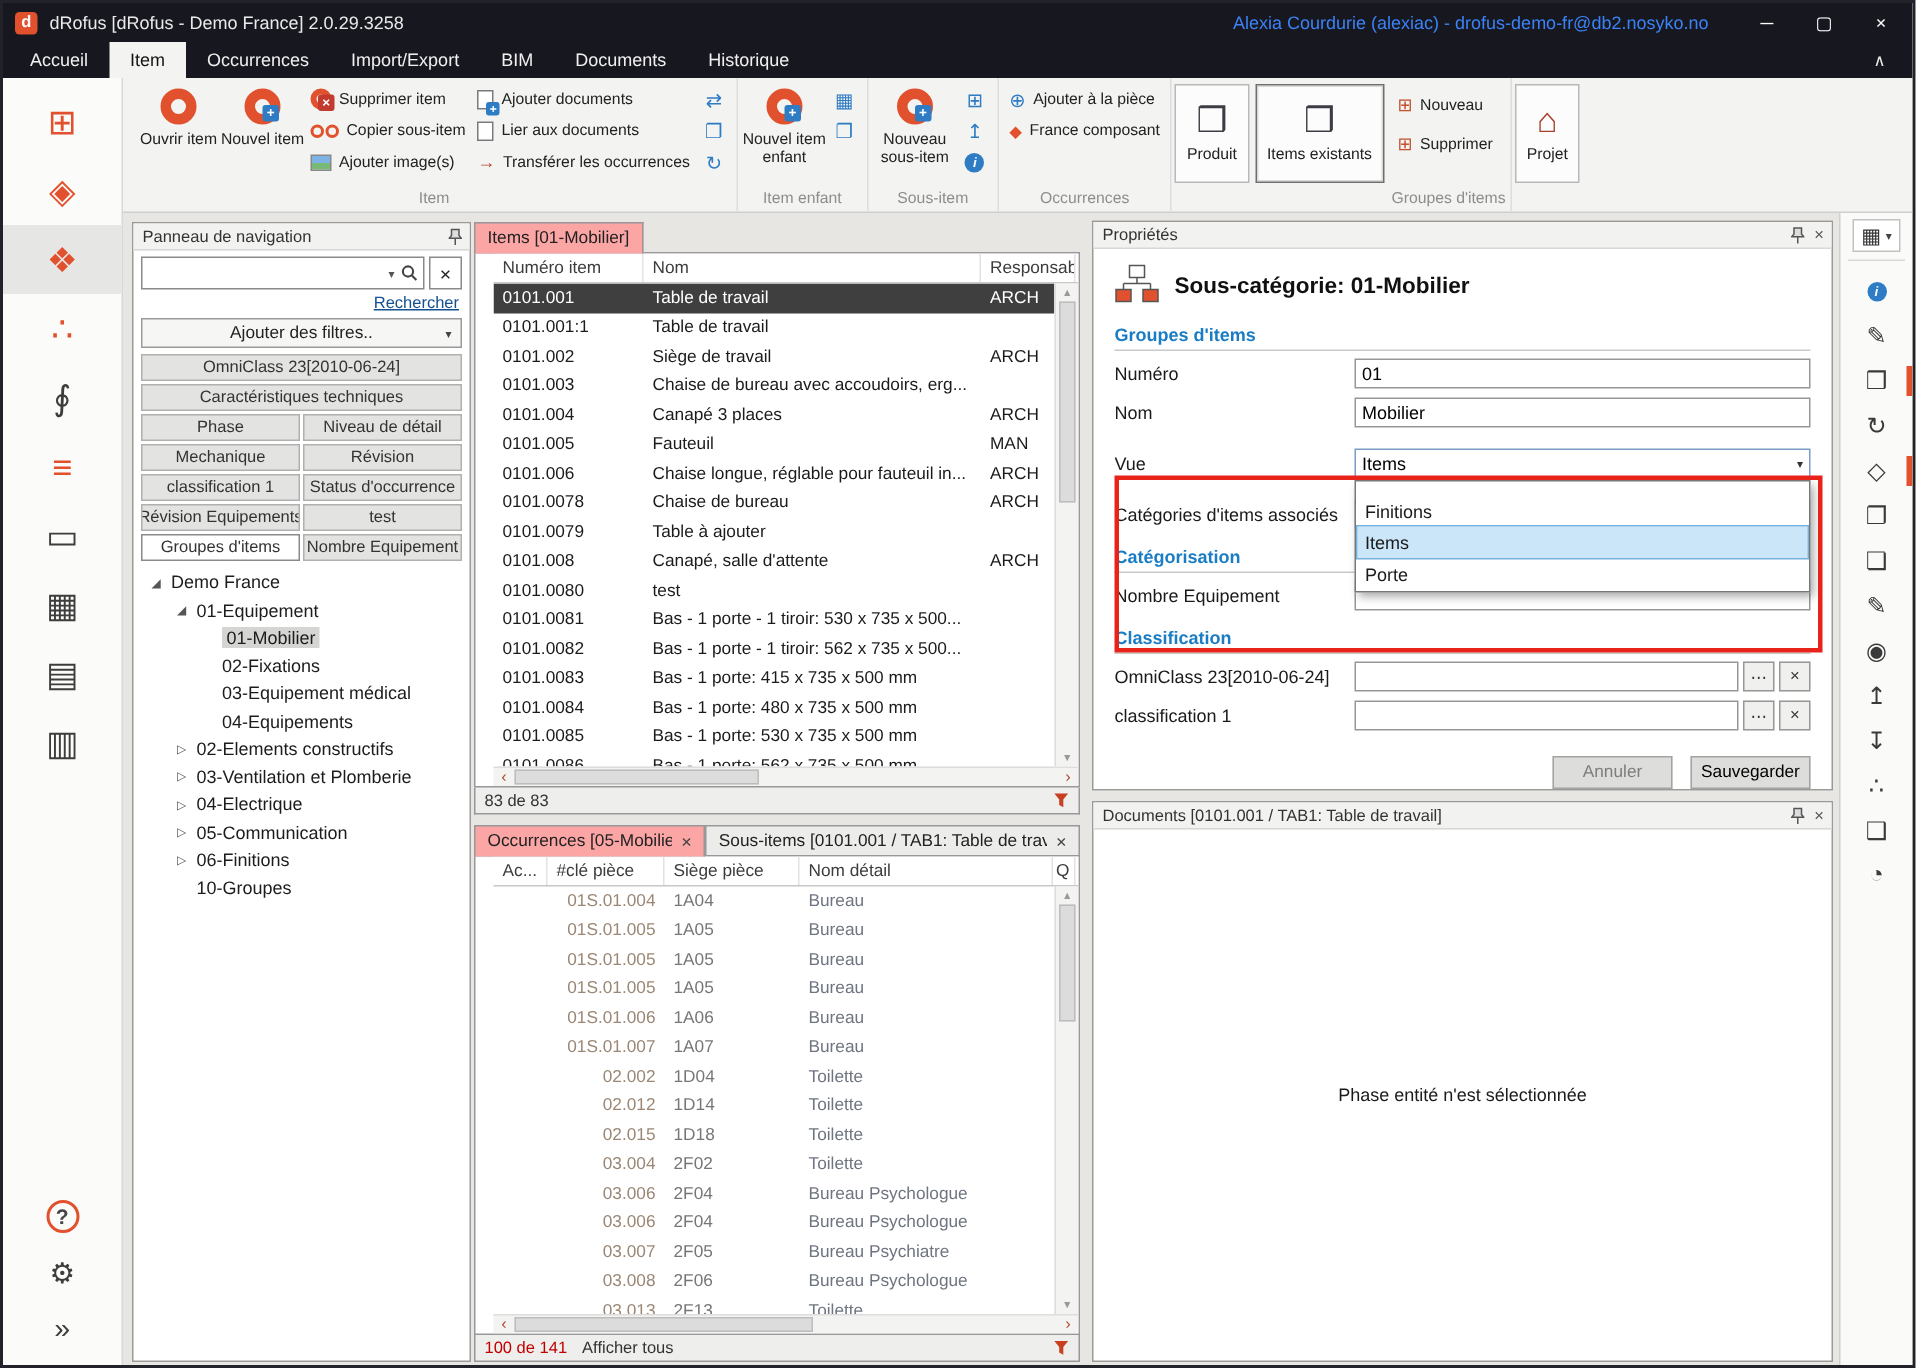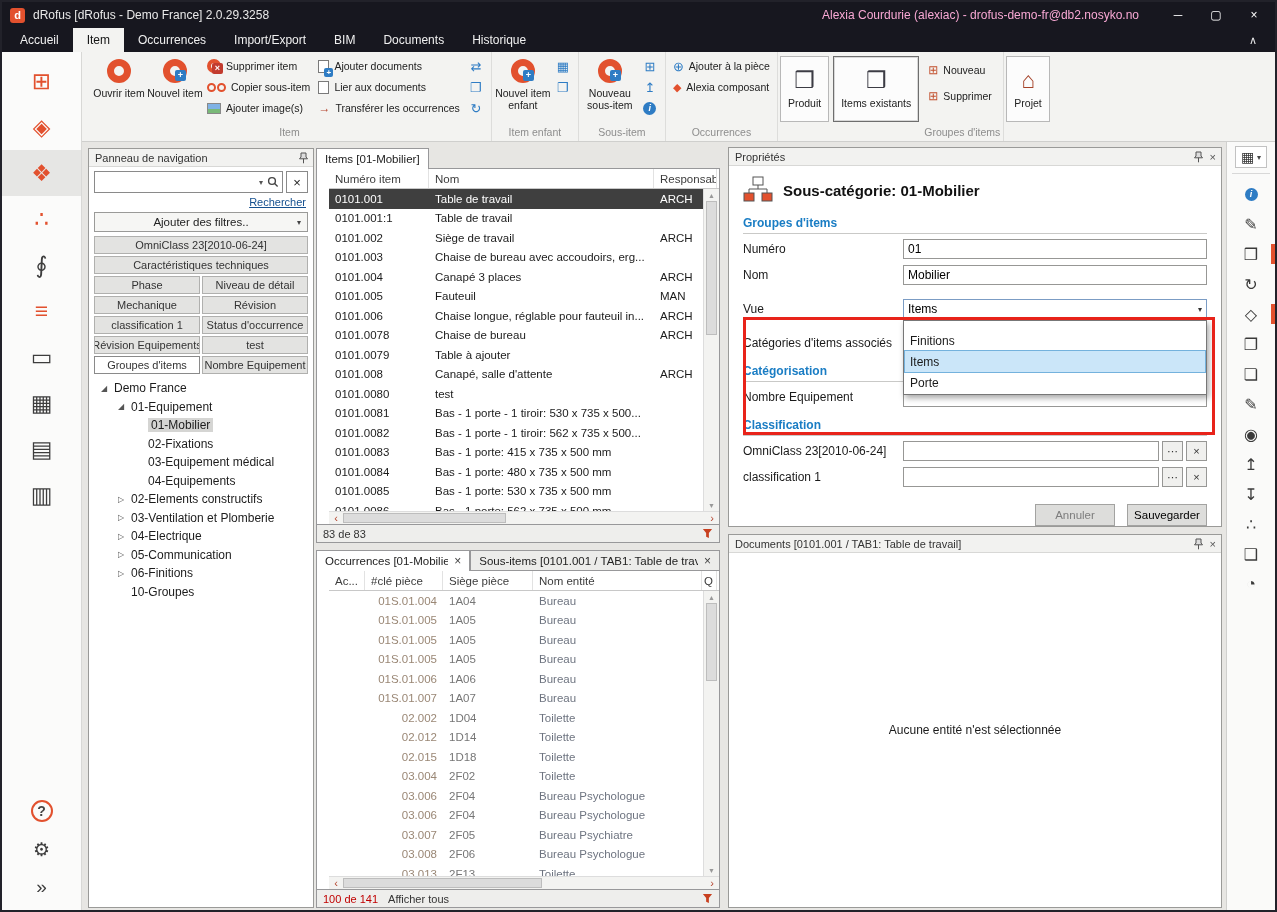--- a/index.html
+++ b/index.html
@@ -7,21 +7,21 @@
   body { font-family:"Liberation Sans", sans-serif; background:#777; }
   button { font:inherit; background:none; border:none; padding:0; cursor:default; text-align:left; color:inherit; }
   input { font:inherit; }
 
   .window { position:relative; width:1277px; height:912px; background:#e7e6e3; border:2px solid #22222a; overflow:hidden; }
 
   
   .titlebar { position:absolute; left:0; top:0; right:0; height:26px; background:#17171f; color:#e9e9e9; display:flex; align-items:center; padding:0 6px 0 8px; font-size:12px; gap:8px; }
   .app-logo { width:15px; height:15px; background:#e2512e; border-radius:3px; color:#fff; font-weight:bold; font-size:11px; display:flex; align-items:center; justify-content:center; flex:none; }
   .tb-spacer { flex:1; }
-  .tb-user { color:#f9a8d4; margin-right:16px; white-space:nowrap; }
+  .tb-user { color:#3b82f6; margin-right:16px; white-space:nowrap; }
   .tb-btn { width:30px; height:24px; text-align:center; color:#fff; font-size:12px; display:flex; align-items:center; justify-content:center; }
 
   
   .menubar { position:absolute; left:0; top:26px; right:0; height:24px; background:#17171f; display:flex; align-items:stretch; padding-left:4px; color:#f0f0f0; font-size:12px; }
   .menu-tabs { display:flex; }
   .menu-tab { padding:0 14px; display:flex; align-items:center; white-space:nowrap; }
   .menu-tab.active { background:#f3f3f1; color:#141414; }
   .menu-collapse { margin-left:auto; padding:0 18px; display:flex; align-items:center; color:#e8e8e8; font-size:11px; }
 
   
@@ -98,21 +98,21 @@
   .tree-item { display:flex; align-items:center; height:18.5px; white-space:nowrap; }
   .tree-arrow { width:13px; font-size:8px; color:#555; flex:none; }
   .tree-label.selected { background:#d5d5d3; padding:0 3px; }
 
   
   .items-panel { position:absolute; left:314px; top:145px; width:404px; height:396px; display:flex; flex-direction:column; }
   .occ-panel   { position:absolute; left:314px; top:547px; width:404px; height:359px; display:flex; flex-direction:column; }
   .doc-tabbar { height:22px; display:flex; align-items:flex-end; flex:none; }
   .doc-tabs-inner { display:flex; max-width:100%; }
   .doc-tab { background:#ececea; border:1px solid #98989a; border-bottom:none; padding:3px 8px 3px 8px; font-size:11.5px; display:flex; gap:6px; align-items:center; color:#222; height:21px; overflow:hidden; }
-  .doc-tab.active { background:#ffffff; position:relative; z-index:2; }
+  .doc-tab.active { background:#fca5a5; position:relative; z-index:2; }
   .tab-label { overflow:hidden; white-space:nowrap; }
   .tab-close { flex:none; color:#444; font-size:12px; line-height:1; }
   .grid-wrap { flex:1; background:#fff; border:1px solid #98989a; display:flex; flex-direction:column; position:relative; overflow:hidden; margin-top:-1px;padding-left:12px; }
   .grid-header { display:flex; height:20px; border-bottom:1px solid #c8c8c8; font-size:11.5px; color:#3c3c3c; align-items:stretch; background:#fff; flex:none; }
   .gh-cell { padding:0 6px; border-right:1px solid #e2e2e2; display:flex; align-items:center; overflow:hidden; white-space:nowrap; flex:none; }
   .grid-body { flex:1; overflow:hidden; margin-right:16px; }
   .grid-row { display:flex; height:19.5px; align-items:center; font-size:11.5px; color:#1b1b1b; white-space:nowrap; }
   .grid-row.selected { background:#3f3f3f; color:#fff; }
   .gc { padding:0 6px; overflow:hidden; flex:none; }
   .items-grid .c1 { width:100px; } .items-grid .c2 { width:225px; } .items-grid .c3 { width:63px; }
@@ -297,21 +297,21 @@
 
     <div class="rgroup">
       <div class="rg-body">
         <div class="rcol">
           <button class="rbtn-sm">
             <span class="oc-plus">⊕</span>
             <span>Ajouter à la pièce</span>
           </button>
           <button class="rbtn-sm">
             <span class="oc-diamond">◆</span>
-            <span>Alexia composant</span>
+            <span>France composant</span>
           </button>
         </div>
       </div>
       <div class="rg-label">Occurrences</div>
     </div>
 
     <button class="rbox">
       <span class="big-glyph">❒</span>
       <span>Produit</span>
     </button>
@@ -685,35 +685,35 @@
           <path d="M1 1h10L7.5 5.5V11l-3-1.5V5.5z" fill="#c8401f"></path>
         </svg>
     </div>
   </div>
 
   <div class="occ-panel">
     <div class="doc-tabbar">
       <div class="doc-tabs-inner">
 
       <div class="doc-tab active">
-            <span class="tab-label">Occurrences [01-Mobilie</span>
+            <span class="tab-label">Occurrences [05-Mobilie</span>
             <span class="tab-close">×</span>
           </div>
           <div class="doc-tab">
             <span class="tab-label">Sous-items [0101.001 / TAB1: Table de trav</span>
             <span class="tab-close">×</span>
           </div>
         </div>
     </div>
     <div class="grid-wrap occ-grid">
       <div class="grid-header">
         <span class="gh-cell c1">Ac...</span>
         <span class="gh-cell c2">#clé pièce</span>
         <span class="gh-cell c3">Siège pièce</span>
-        <span class="gh-cell c4">Nom entité</span>
+        <span class="gh-cell c4">Nom détail</span>
         <span class="gh-cell c5">Q</span>
       </div>
       <div class="grid-body">
 
       <div class="grid-row">
             <span class="gc c1"></span>
             <span class="gc c2 occ-key">01S.01.004</span>
             <span class="gc c3 occ-num">1A04</span>
             <span class="gc c4 occ-name">Bureau</span>
           </div>
@@ -920,17 +920,17 @@
     <div class="panel-header">
       <span>Documents [0101.001 / TAB1: Table de travail]</span>
       <span class="ph-icons">
         <svg width="9" height="12" viewBox="0 0 9 12">
             <path d="M2 1h5v4l1.5 1.8H.5L2 5zM4.5 6.8v4.5" stroke="#555" stroke-width="1" fill="#ddd"></path>
           </svg>
         <span>×</span>
       </span>
     </div>
     <div class="docs-body">
-      <span>Aucune entité n'est sélectionnée</span>
+      <span>Phase entité n'est sélectionnée</span>
     </div>
   </div>
 
 </div>
 
 </body></html>

